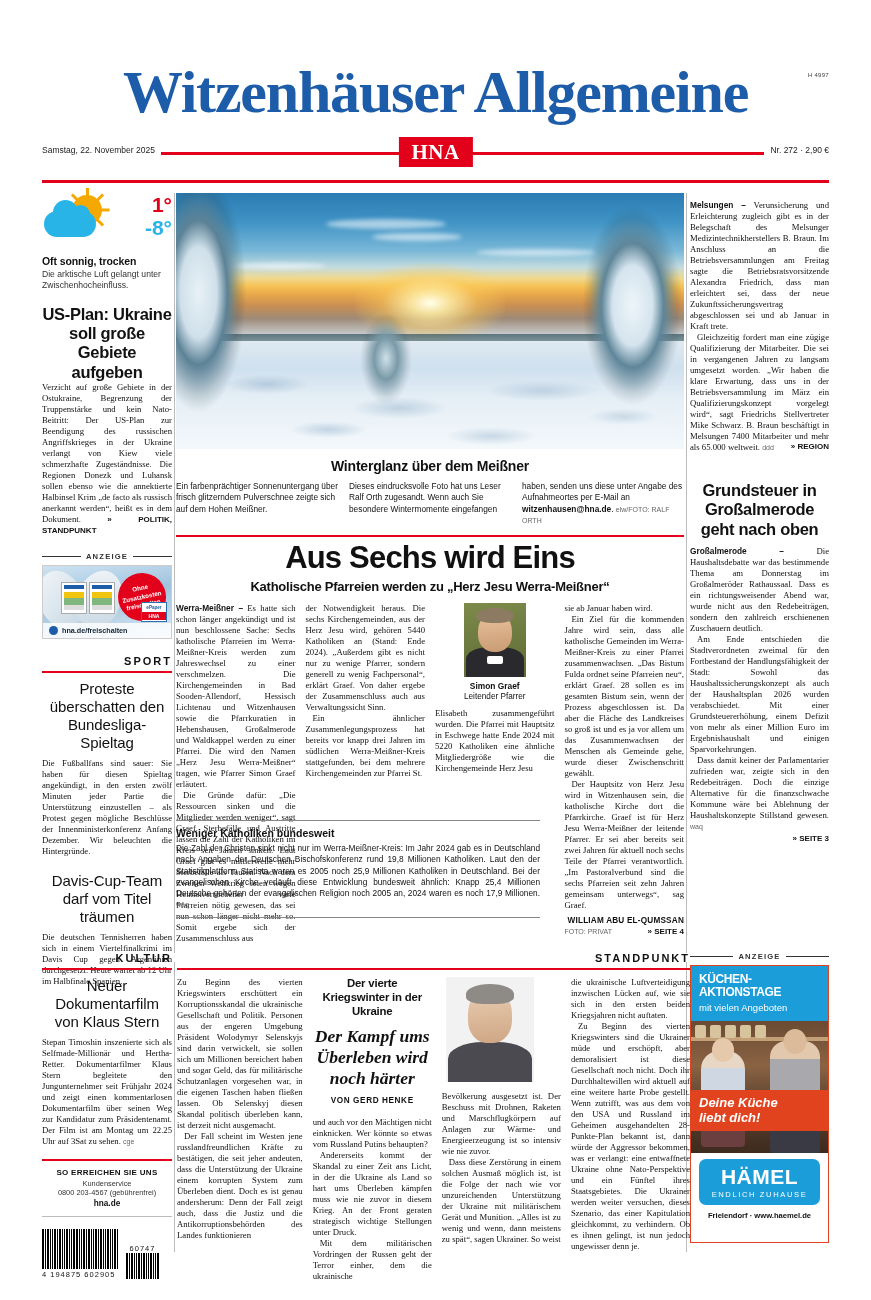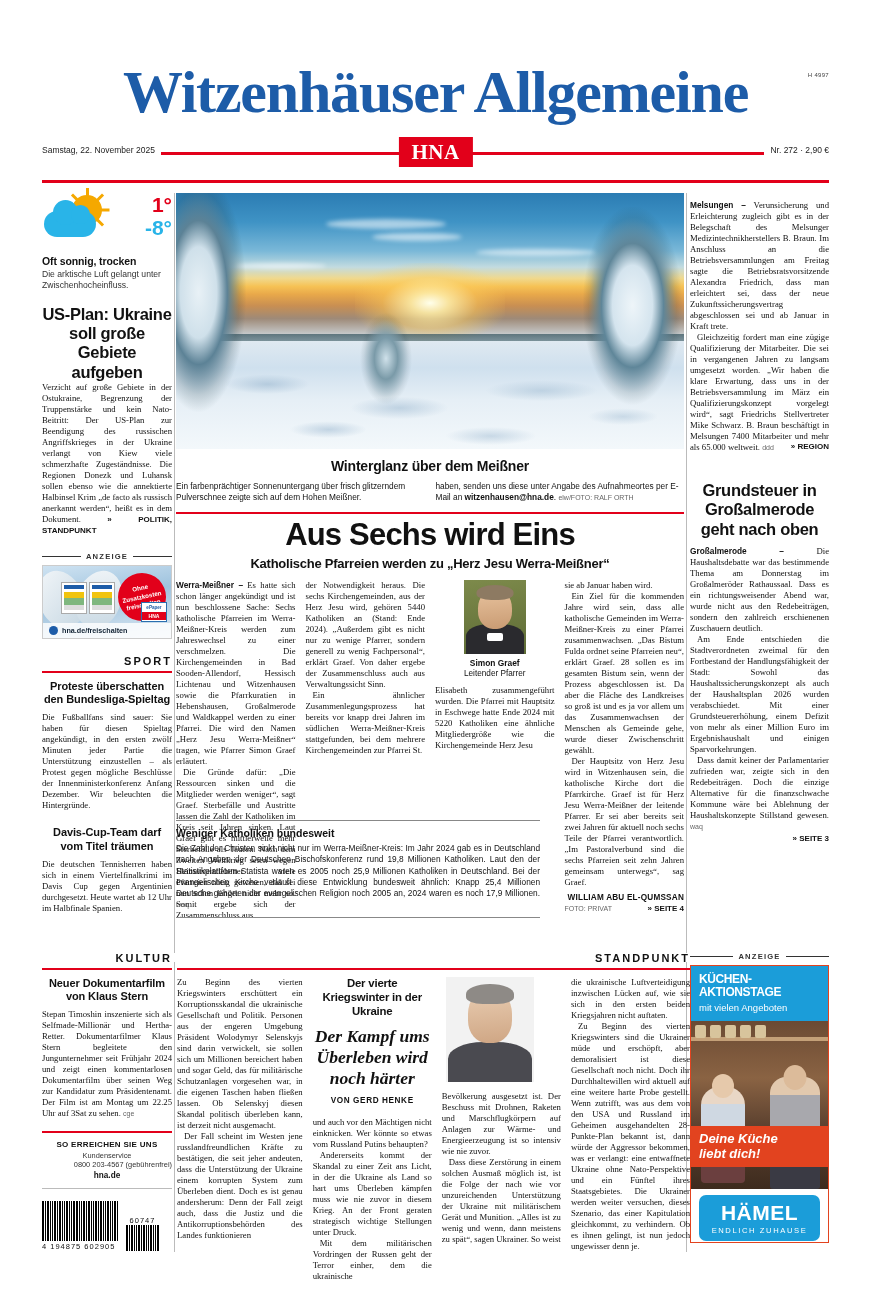--- a/index.html
+++ b/index.html
@@ -84,21 +84,21 @@
   .wx-lo { font-size:21px; font-weight:700; color:#29b4e8; line-height:1.25; }
   .wx-head { font-size:10.5px; font-weight:700; margin-top:4px; letter-spacing:-.1px;}
   .wx-text { font-size:8.6px; line-height:1.32; color:#333; margin-top:2px; }
 
   
   .h-sans-big {
     font-size:16.5px; font-weight:700; line-height:1.17; text-align:center;
     letter-spacing:-.3px;
   }
   .h-sans-mid {
-    font-size:11px; font-weight:700; line-height:1.2; text-align:center;
+    font-size:15px; font-weight:400; line-height:1.2; text-align:center;
     letter-spacing:-.1px;
   }
   .serif-body {
     font-family:"Liberation Serif", serif;
     font-size:8.7px; line-height:1.265; text-align:justify; color:#111;
     hyphens:auto;
   }
   .serif-body p { text-indent:7px; }
   .serif-body p.first { text-indent:0; }
   .sans-body {
@@ -318,39 +318,39 @@
   }
   .author-photo .bd{
     position:absolute; left:50%; bottom:0; transform:translateX(-50%);
     width:84px; height:40px; border-radius:42% 42% 0 0; background:#4a4a50;
   }
 
   
   .contact{ text-align:center; margin-top:7px; }
   .contact .t1{ font-size:8px; font-weight:700; letter-spacing:.3px;}
   .contact .t2{ font-size:7.4px; color:#333; margin-top:2px;}
-  .contact .t3{ font-size:7.4px; color:#333;text-align:right; }
+  .contact .t3{ font-size:7.4px; color:#333; }
   .contact .t4{ font-size:8.2px; font-weight:700; margin-top:2px;}
 
   
   .barcodes{ display:flex; align-items:flex-end; gap:8px; margin-top:12px; }
   .bc{ height:40px; display:flex; align-items:flex-end; gap:1px; }
   .bc i{ display:block; width:1px; height:40px; background:#000; }
   .bc i.w{ width:2px; }
   .bc-num{ font-size:7.5px; letter-spacing:1px; margin-top:1px; }
 
   
   .ad-kitchen{
     border:1.5px solid #e2431f; width:139px; height:278px; position:relative; overflow:hidden; background:#fff;
   }
   .ak-top{ background:#1b9dd9; color:#fff; padding:7px 8px 8px; }
   .ak-t1{ font-size:12px; font-weight:700; line-height:1.06; letter-spacing:-.4px;}
   .ak-t2{ font-size:9.5px; margin-top:4px; }
   .ak-photo{
-    height:168px; position:relative; overflow:hidden;
+    height:132px; position:relative; overflow:hidden;
     background:linear-gradient(180deg,#6b4a33 0%, #8a6343 34%, #5d4230 62%, #3d2b1e 100%);
   }
   .ak-shelf{ position:absolute; left:0; right:0; top:16px; height:4px; background:#c4a078; }
   .ak-jars{ position:absolute; left:4px; top:4px; display:flex; gap:4px; }
   .ak-jars i{ display:block; width:11px; height:13px; background:#d8c49c; border-radius:2px; }
   .ak-p1{
     position:absolute; left:10px; bottom:6px; width:44px; height:96px;
     background:linear-gradient(180deg,#e9d7c6 0 18%, #cfd8e2 18% 62%, #6b3f3f 62% 100%);
     border-radius:18px 18px 4px 4px;
   }
@@ -481,20 +481,21 @@
       <div class="ph-far"></div>
       <div class="ph-ground"></div>
       <div class="ph-tree-l"></div>
       <div class="ph-tree-r"></div>
       <div class="ph-tree-m"></div>
     </div>
 
     <div class="photo-caption-head">Winterglanz über dem Meißner</div>
     <div class="photo-caption-cols">
       <div>Ein farbenprächtiger Sonnenuntergang über frisch glitzerndem Pulverschnee zeigte sich auf dem Hohen Meißner.</div>
+      <div>Dieses eindrucksvolle Foto hat uns Leser Ralf Orth zugesandt. Wenn auch Sie besondere Wintermomente eingefangen</div>
       <div>
         <span>haben, senden uns diese unter Angabe des Aufnahmeortes per E-Mail an</span>
         <b>witzenhausen@hna.de</b>.
         <span class="credit">elw/FOTO: RALF ORTH</span>
       </div>
     </div>
     <hr class="photo-red-rule">
 
     <div class="lead-kicker"></div>
     <div class="lead-head">Aus Sechs wird Eins</div>

